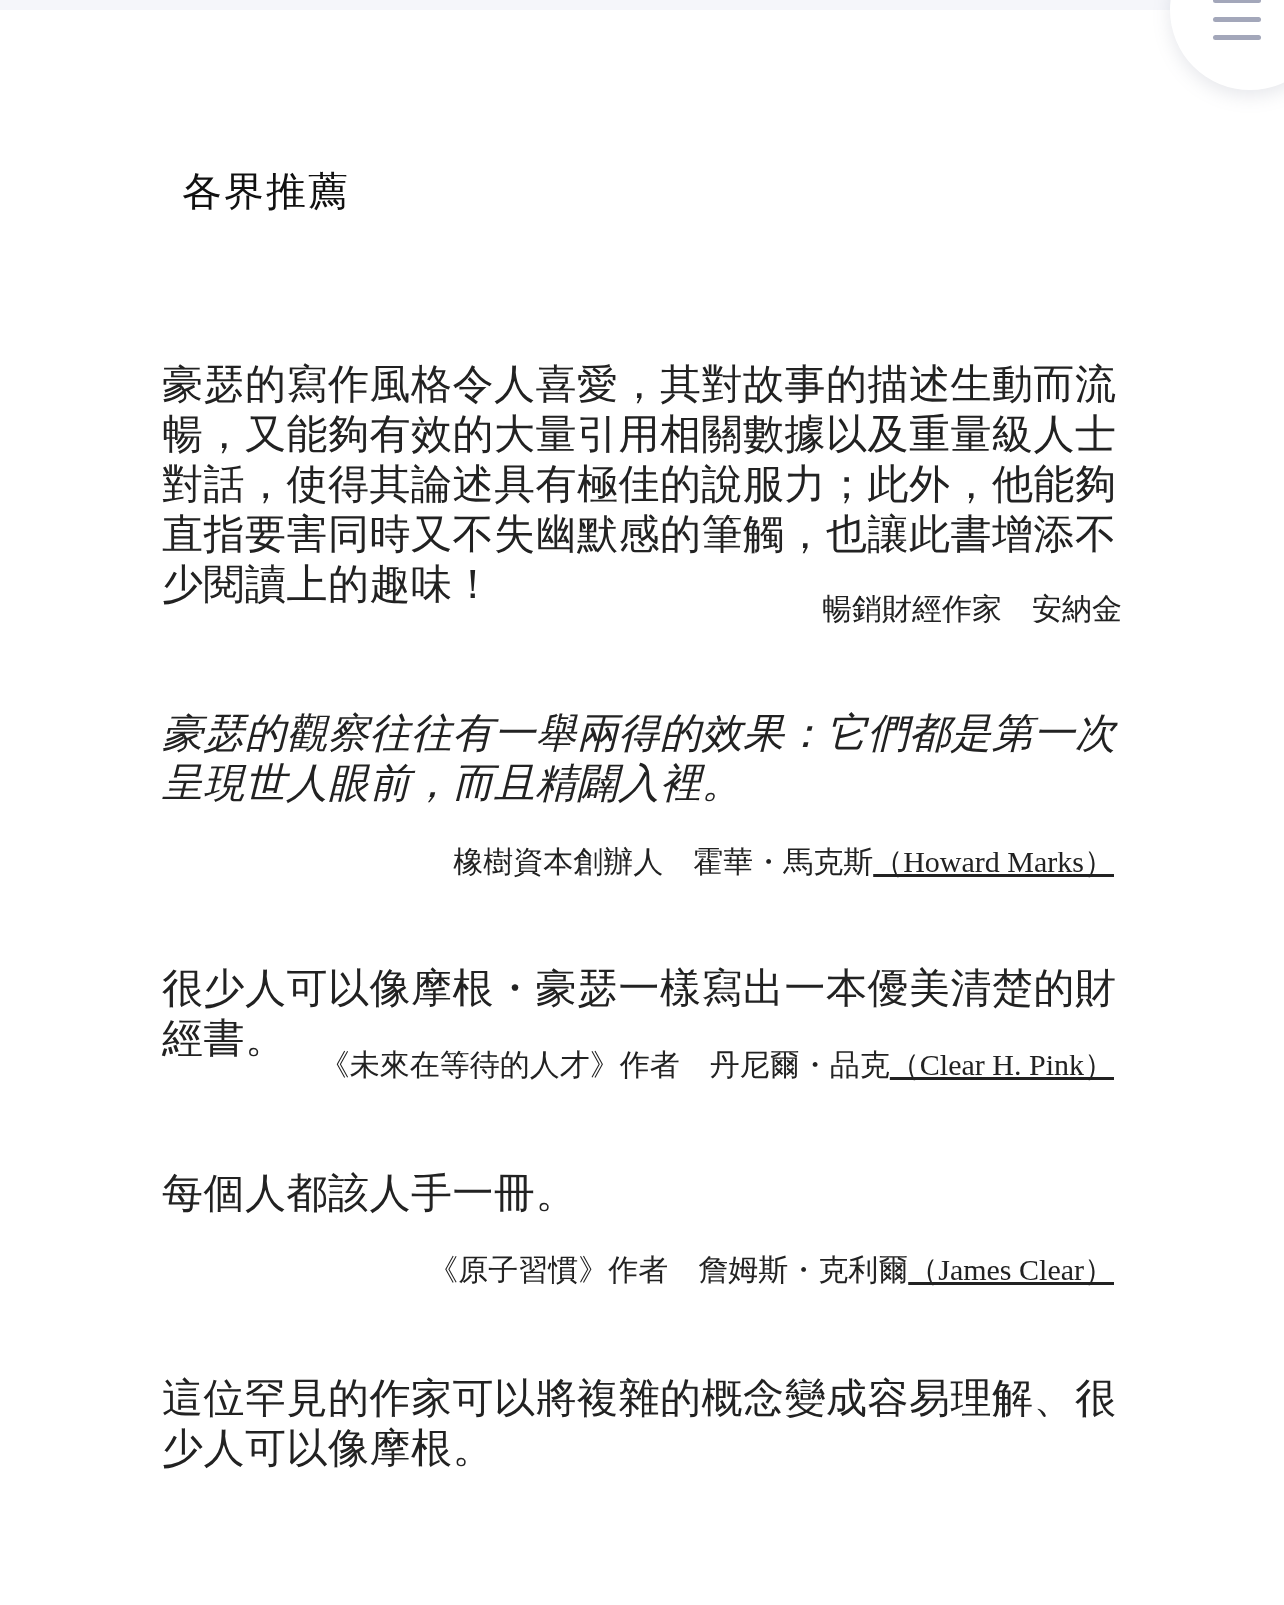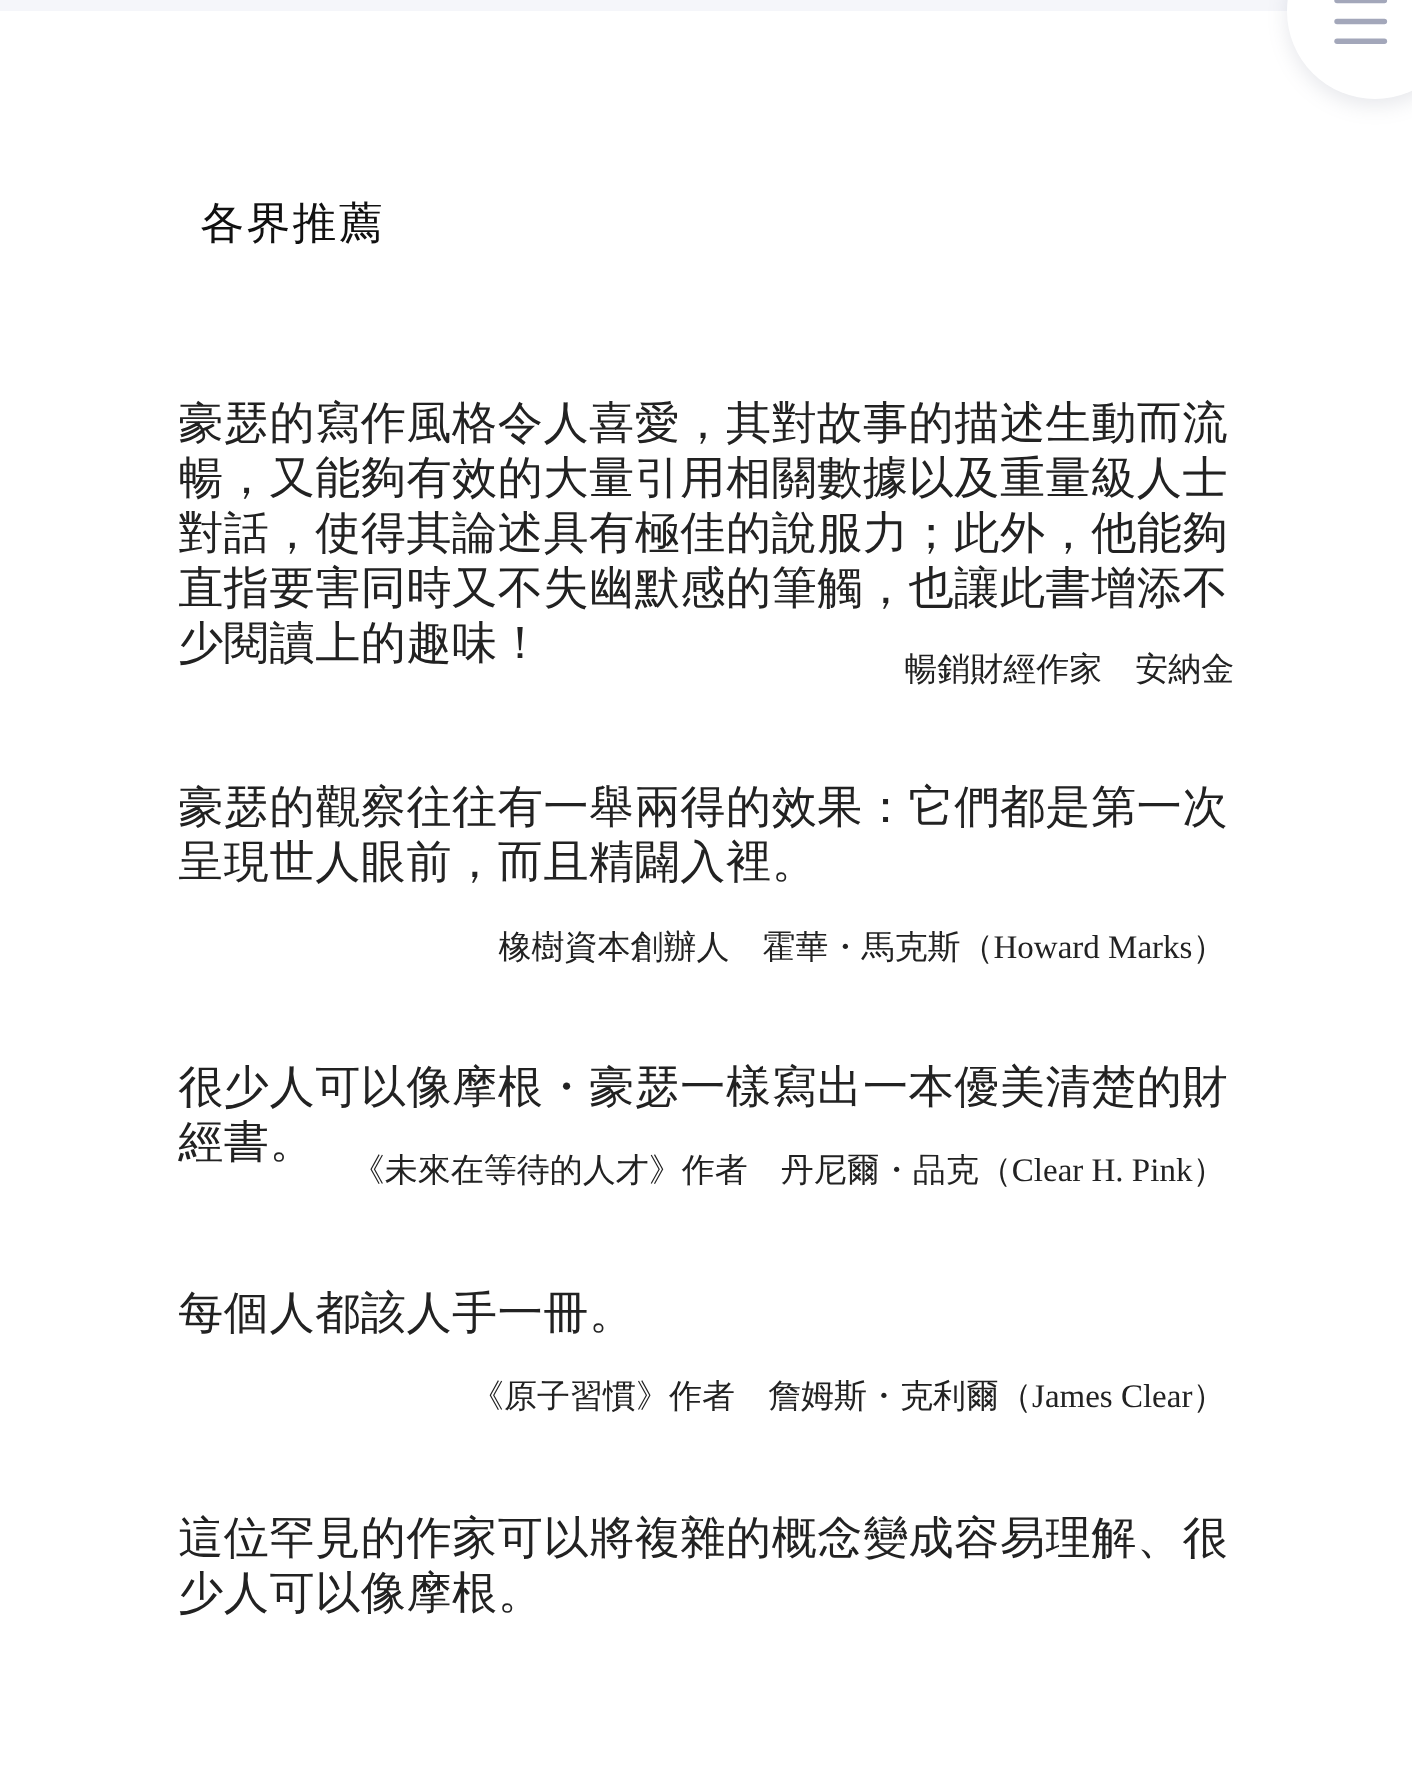--- a/index.html
+++ b/index.html
@@ -48,21 +48,21 @@
 
     .content {
       position: absolute;
       left: 0;
       top: 0;
       width: 1284px;
     }
     .page-title {
       position: absolute;
       left: 182px;
-      top: 183px;
+      top: 171px;
       font-size: 40px;
       letter-spacing: 2px;
       color: #111111;
       font-family: "DejaVu Sans", "Liberation Sans", sans-serif;
       line-height: 1;
       margin: 0;
       font-weight: normal;
     }
     .quote {
       position: absolute;
@@ -84,28 +84,29 @@
       color: #222222;
       white-space: nowrap;
       text-align: left;
       margin: 0;
       font-family: "DejaVu Sans", "Liberation Sans", sans-serif;
       font-weight: 300;
     }
     .attribution .en {
       font-family: "Liberation Serif", "DejaVu Serif", serif;
       font-size: 30px;
+      text-decoration: underline;
     }
     .attribution .gap {
       display: inline-block;
       width: 30px;
     }
     #q1 { top: 359px; }
     #a1 { top: 589px; right: 162px; }
-    #q2 { top: 708px; }
+    #q2 { top: 708px; font-style: italic; }
     #a2 { top: 842px; }
     #q3 { top: 963px; }
     #a3 { top: 1045px; }
     #q4 { top: 1168px; }
     #a4 { top: 1250px; }
     #q5 { top: 1373px; }
   </style>
 </head>
 <body>
 

